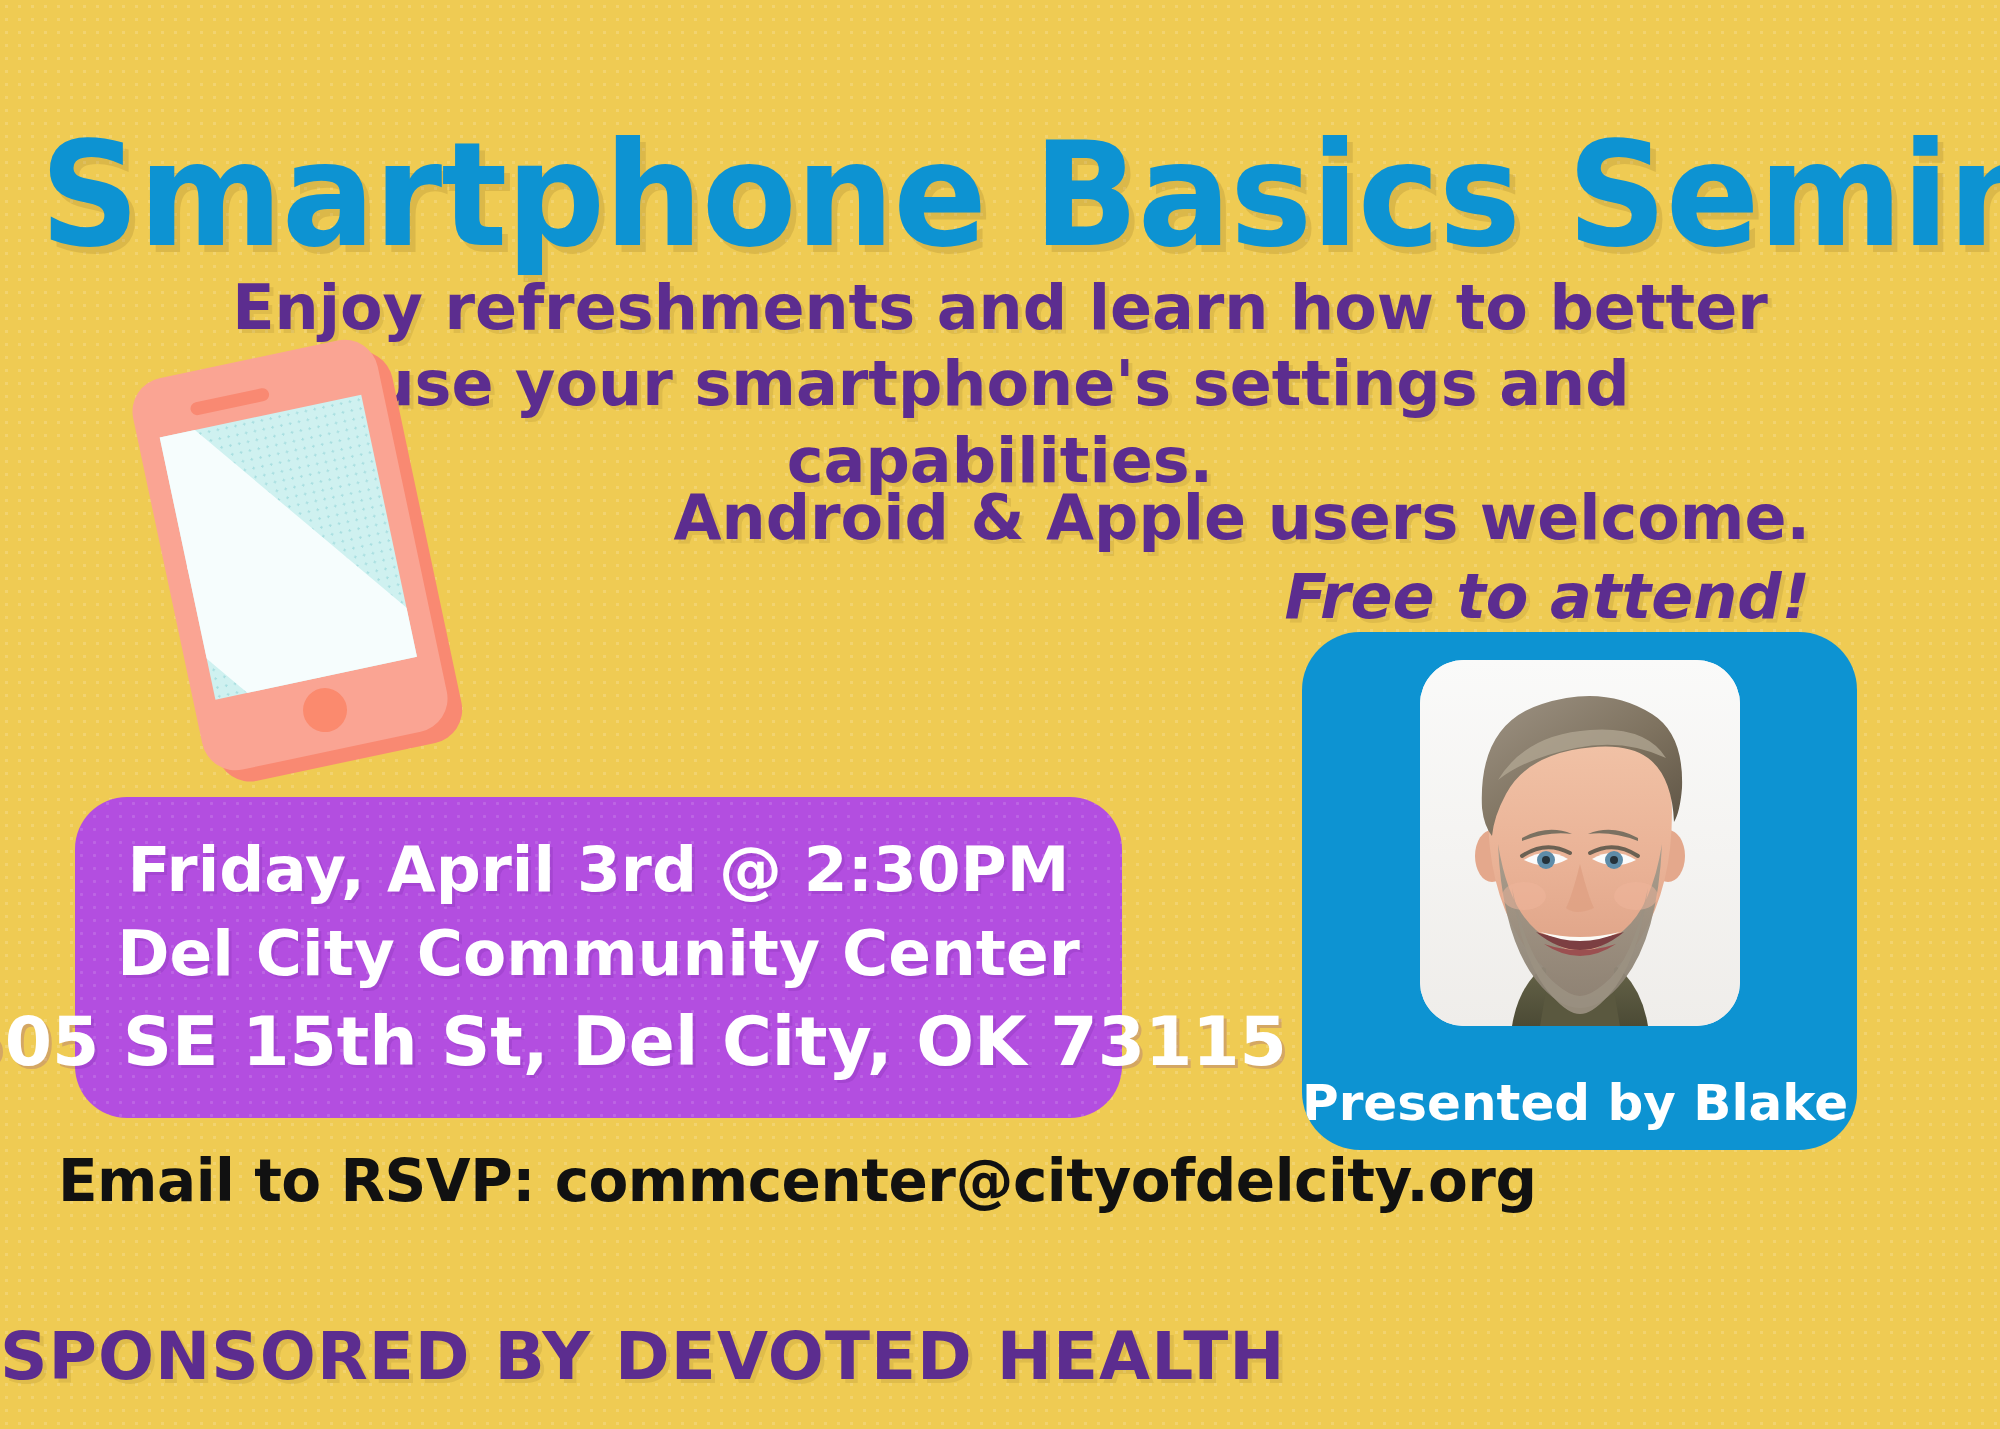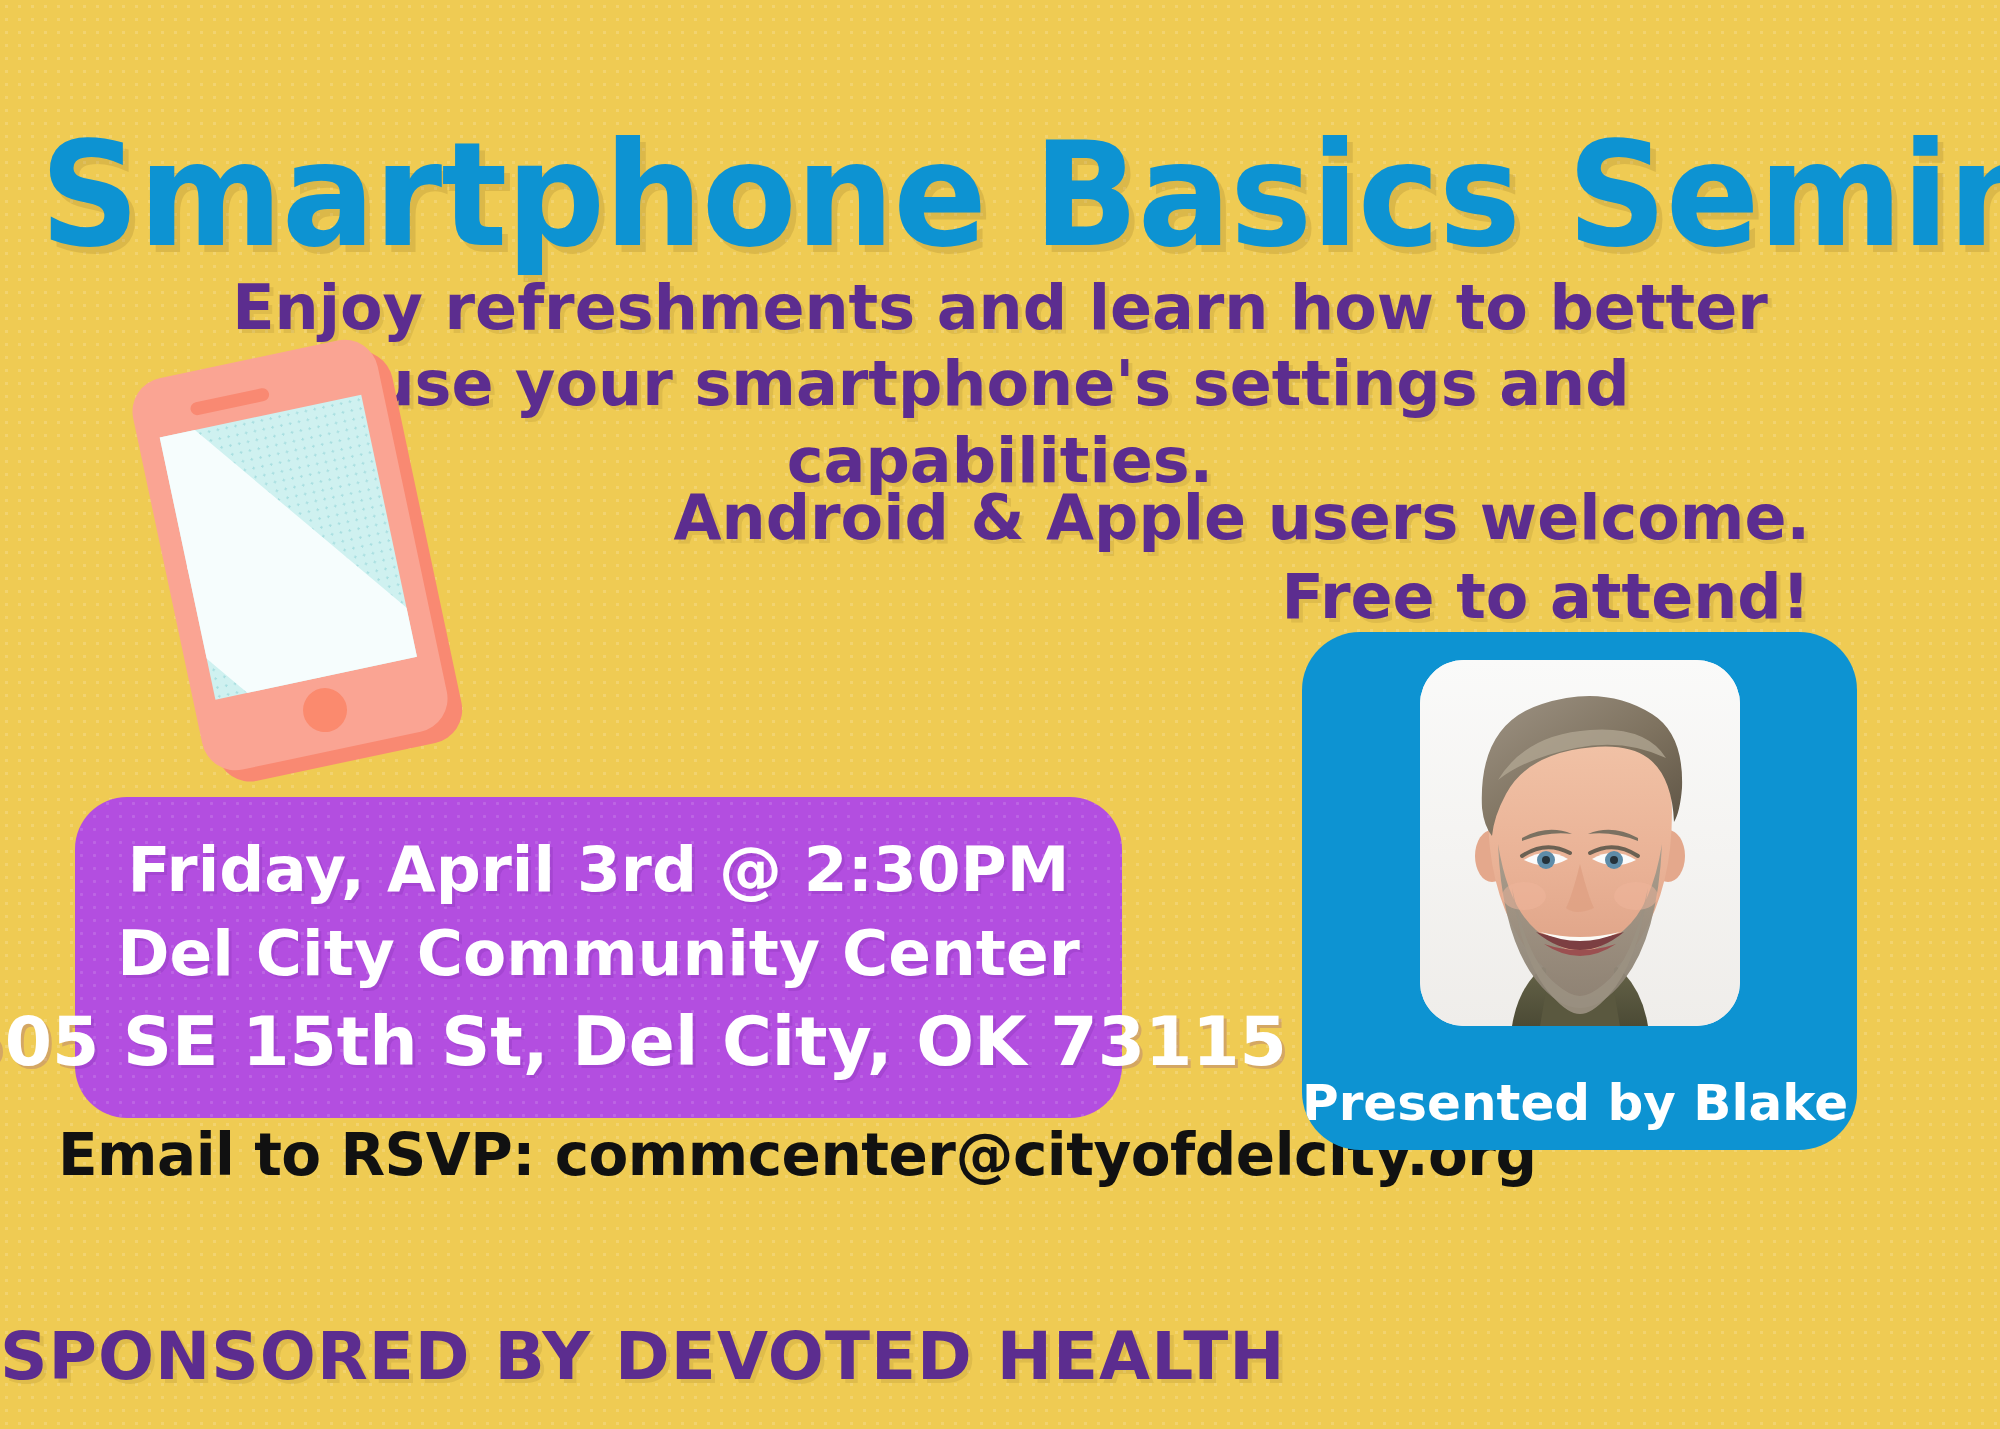--- a/index.html
+++ b/index.html
@@ -58,21 +58,21 @@
     top: 478px;
     left: 190px;
     width: 1620px;
     text-align: right;
     font-weight: 700;
     font-size: 62px;
     line-height: 1.28;
     color: #5C2D8F;
     text-shadow: 4px 4px 0 rgba(150,120,40,0.18);
   }
-  #welcome .line2 { display: block; }
+  #welcome .line2 { display: block; font-style: italic; }
 
   
   #phone-illustration {
     position: absolute;
     left: 165px;
     top: 355px;
     width: 250px;
     height: 400px;
     transform: rotate(-12deg);
   }
@@ -145,21 +145,21 @@
     text-align: center;
     white-space: nowrap;
     text-shadow: 3px 3px 0 rgba(120,40,160,0.22);
   }
   #details-box .dline.addr { font-size: 68px; }
 
   
   #rsvp {
     position: absolute;
     left: 58px;
-    top: 1121px;
+    top: 1147px;
     font-weight: 700;
     font-size: 58px;
     color: #111111;
     white-space: nowrap;
     letter-spacing: -0.5px;
   }
 
   
   #presenter-card {
     position: absolute;

